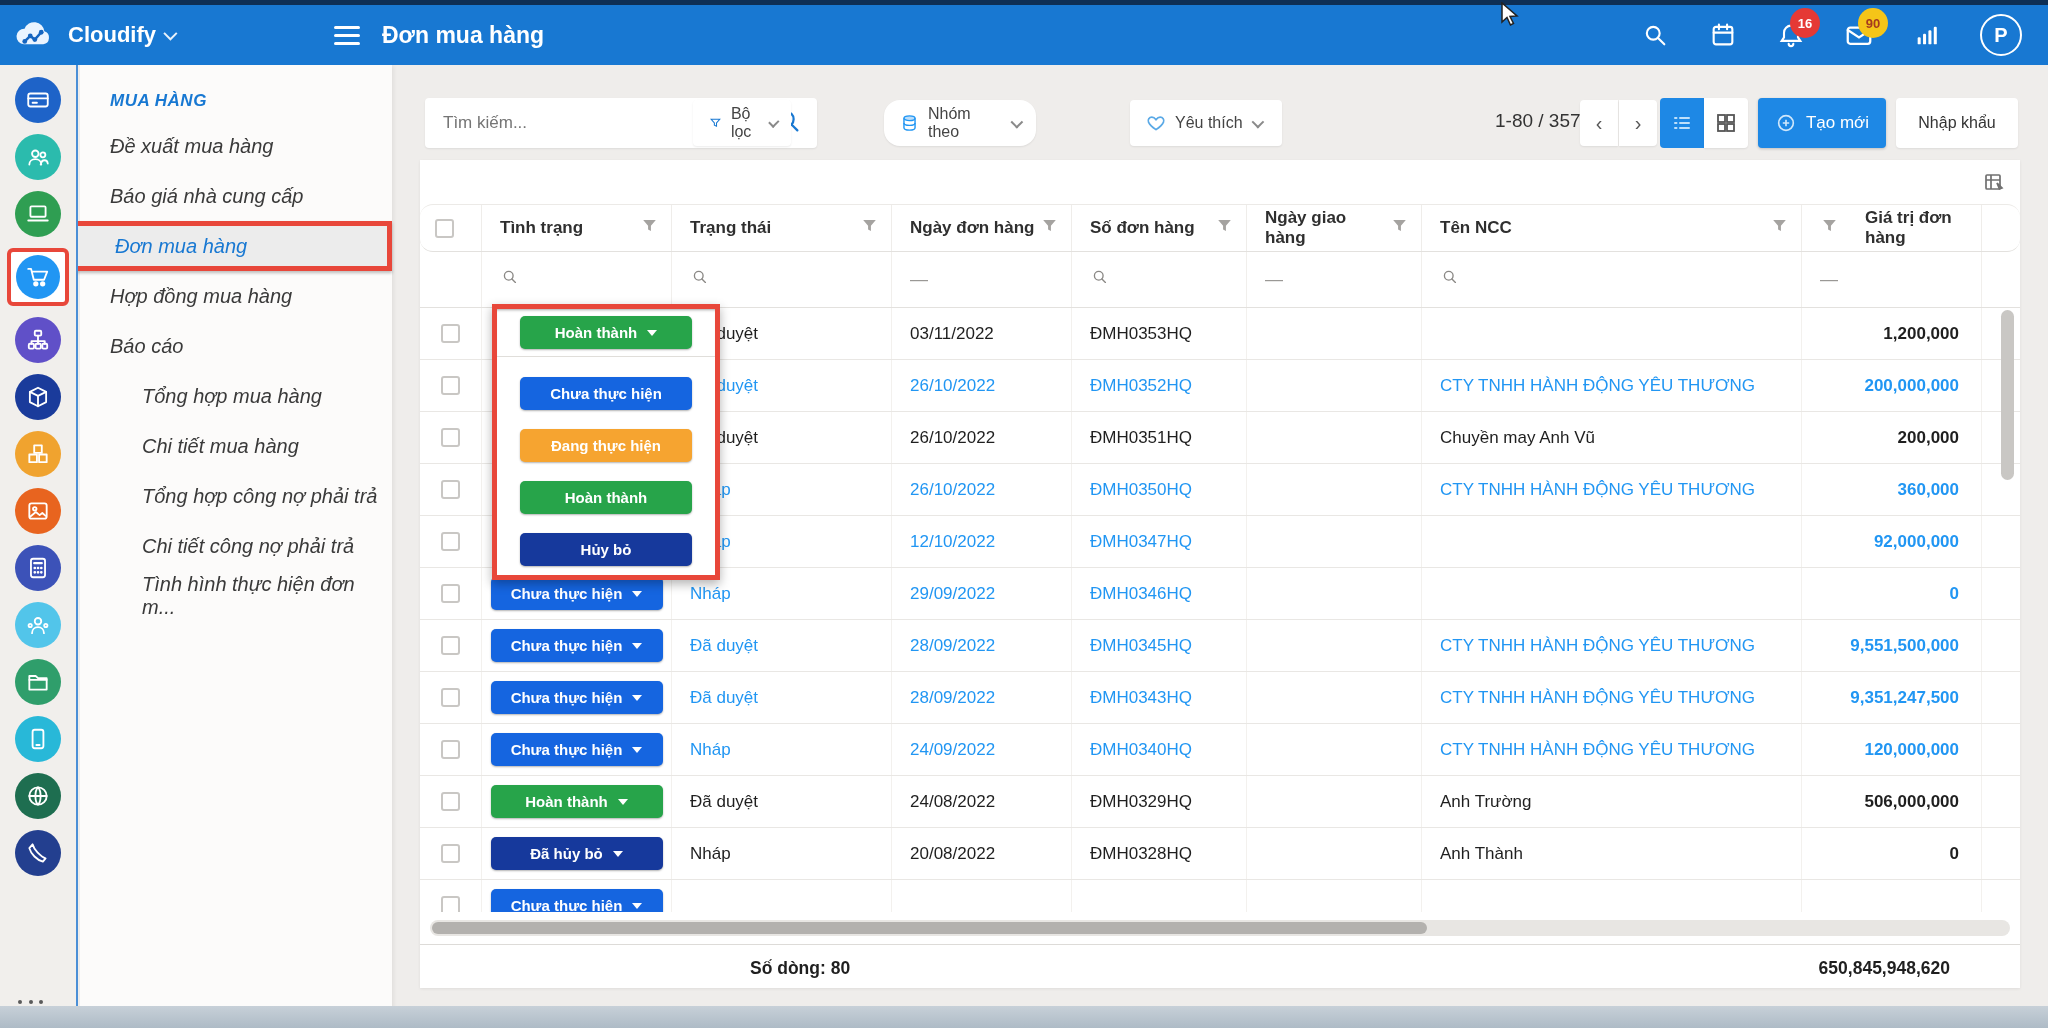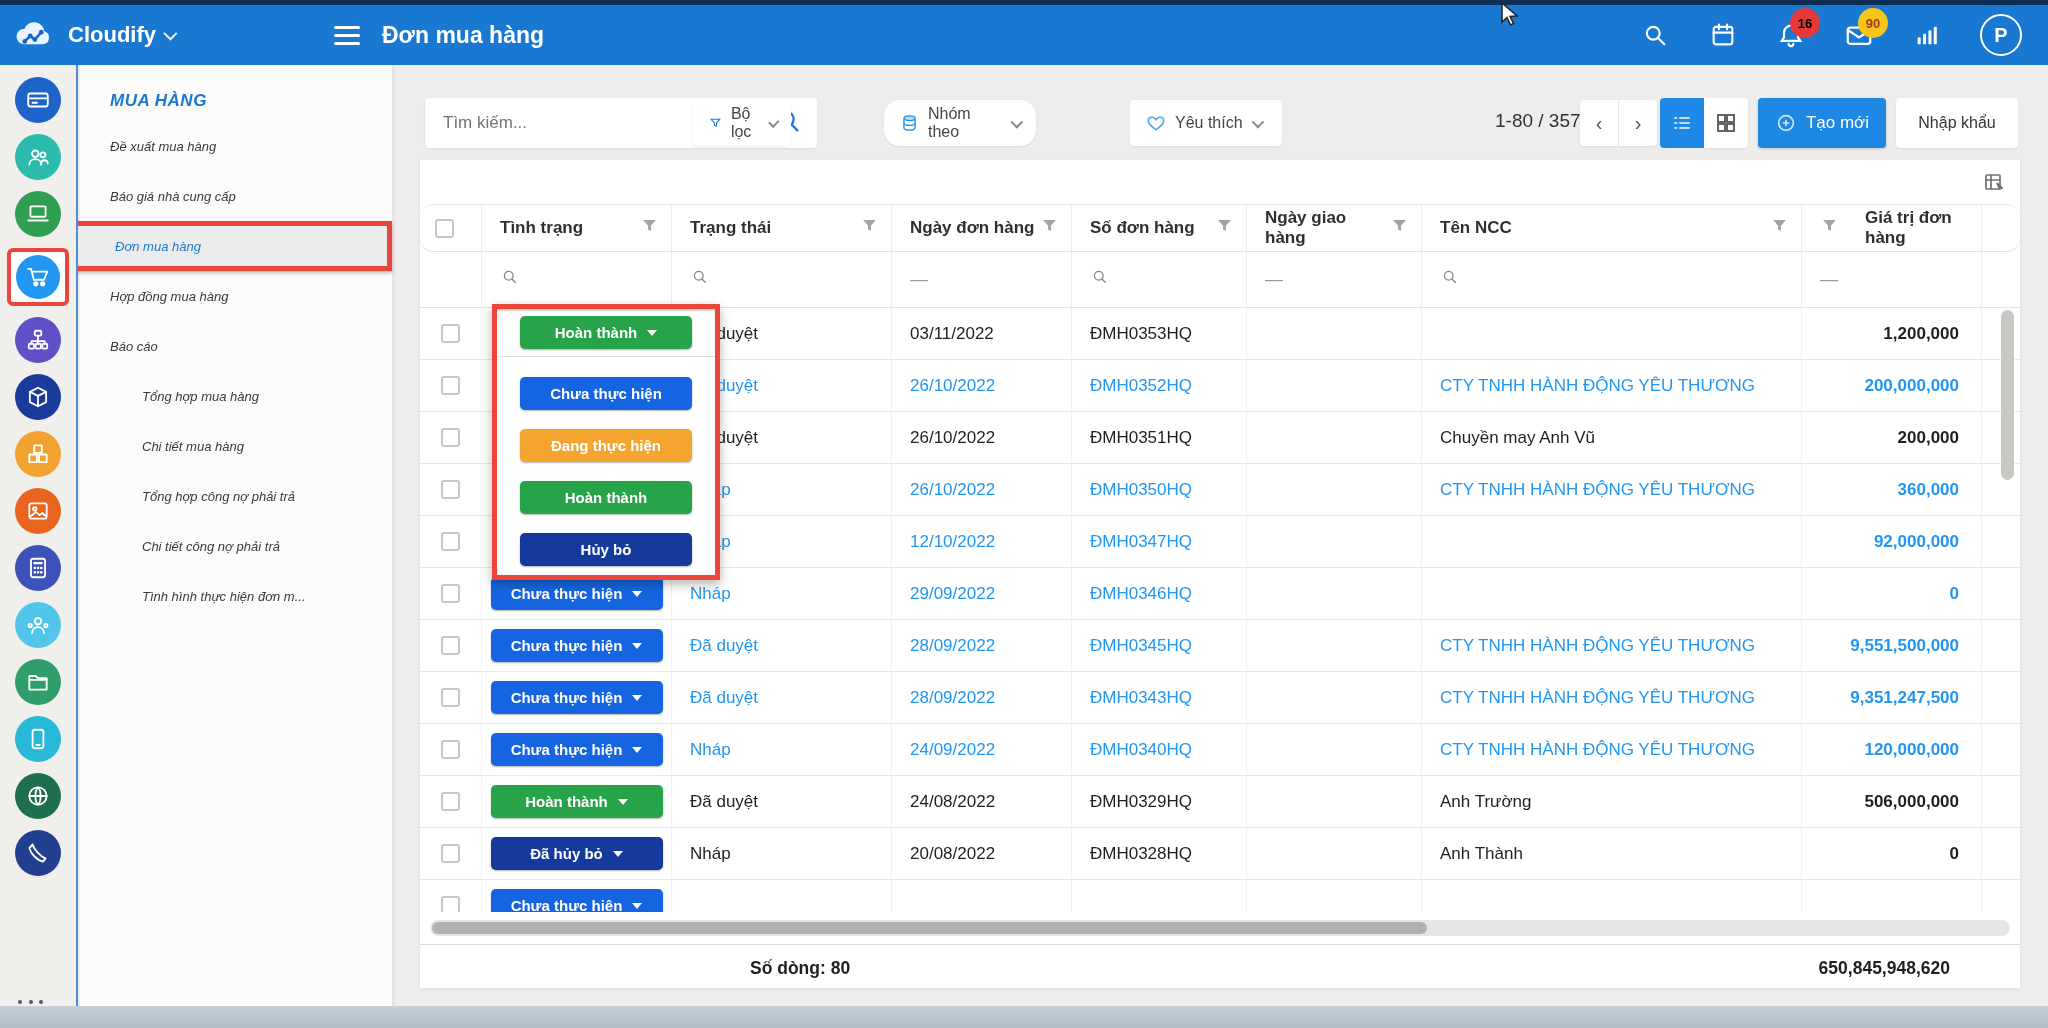--- a/index.html
+++ b/index.html
@@ -9,36 +9,36 @@
   .topbar { position:absolute; left:0; top:0; width:2048px; height:65px; background:#1878d2; border-top:5px solid #0e2f55; display:flex; align-items:center; color:#fff; z-index:40; }
   .logo-badge { width:46px; height:46px; margin-left:10px; display:flex; align-items:center; justify-content:center; }
   .brand { font-size:22px; font-weight:bold; margin-left:12px; display:flex; align-items:center; gap:8px; }
   .chev { width:10px; height:10px; border-right:2px solid rgba(255,255,255,.9); border-bottom:2px solid rgba(255,255,255,.9); transform:rotate(45deg) translateY(-2px); display:inline-block; }
   .hamburger { margin-left:160px; display:flex; flex-direction:column; gap:5px; cursor:pointer; }
   .hamburger span { width:26px; height:3px; background:#fff; border-radius:2px; }
   .page-title { font-size:23px; font-weight:bold; margin-left:22px; }
   .top-icons { margin-left:auto; display:flex; align-items:center; gap:38px; margin-right:26px; }
   .top-ic { position:relative; width:30px; height:30px; display:flex; align-items:center; justify-content:center; }
   .badge { position:absolute; top:-12px; left:14px; min-width:30px; height:30px; border-radius:50%; font-size:13px; font-weight:bold; display:flex; align-items:center; justify-content:center; }
-  .badge.red { background:#e53935; color:#000000; }
+  .badge.red { background:#e53935; color:#ffffff; }
   .badge.yellow { background:#f5c518; color:#a53a1f; }
   .avatar { width:42px; height:42px; border-radius:50%; border:2px solid #fff; display:flex; align-items:center; justify-content:center; font-size:20px; font-weight:bold; }
 
   
   .rail { position:absolute; left:0; top:65px; bottom:0; width:78px; background:#f1efec; border-right:2px solid #4b8fd6; display:flex; flex-direction:column; align-items:center; padding-top:12px; gap:11px; z-index:30; }
   .rail-ic { width:46px; height:46px; border-radius:50%; display:flex; align-items:center; justify-content:center; flex:0 0 auto; }
   .rail-tile { width:62px; height:58px; background:#fff; border:4px solid #e8473a; border-radius:6px; display:flex; align-items:center; justify-content:center; flex:0 0 auto; }
   .rail-tile .rail-ic { width:44px; height:44px; }
   .dots-menu { position:absolute; bottom:8px; left:18px; width:28px; display:grid; grid-template-columns:repeat(3,1fr); gap:4px; }
   .dots-menu i { width:4px; height:4px; background:#5a5a5a; border-radius:50%; }
 
   
   .sidebar { position:absolute; left:80px; top:65px; bottom:0; width:312px; background:#fcfbfa; box-shadow:2px 0 4px rgba(0,0,0,.06); z-index:20;font-style:italic; }
   .side-section { color:#1878d2; font-weight:bold; font-size:17px; letter-spacing:.5px; padding:26px 0 10px 30px; }
-  .side-item { height:50px; display:flex; align-items:center; padding-left:30px; font-size:13px; color:#3a3a3a; cursor:pointer; }
+  .side-item { height:50px; display:flex; align-items:center; padding-left:30px; font-size:20px; color:#3a3a3a; cursor:pointer; }
   .side-item.sub { padding-left:62px; }
   .side-item.active { background:#ececec; color:#1878d2; border:5px solid #e8473a; margin-left:-8px; padding-left:38px; box-shadow:0 2px 3px rgba(0,0,0,.25); }
 
   
   .main-bg { position:absolute; left:392px; top:65px; right:0; bottom:0; background:#efedeb; }
   .bottom-strip { position:absolute; left:0; bottom:0; width:2048px; height:22px; background:linear-gradient(#c7d0d8,#aebbc6); z-index:45; }
 
   
   .searchbox { position:absolute; left:425px; top:98px; width:392px; height:50px; background:#fff; border-radius:4px; box-shadow:0 1px 2px rgba(0,0,0,.08); display:flex; align-items:center; z-index:21; }
   .searchbox input { border:none; outline:none; flex:1; font-size:17px; color:#555; padding-left:18px; font-family:inherit; background:transparent; }

